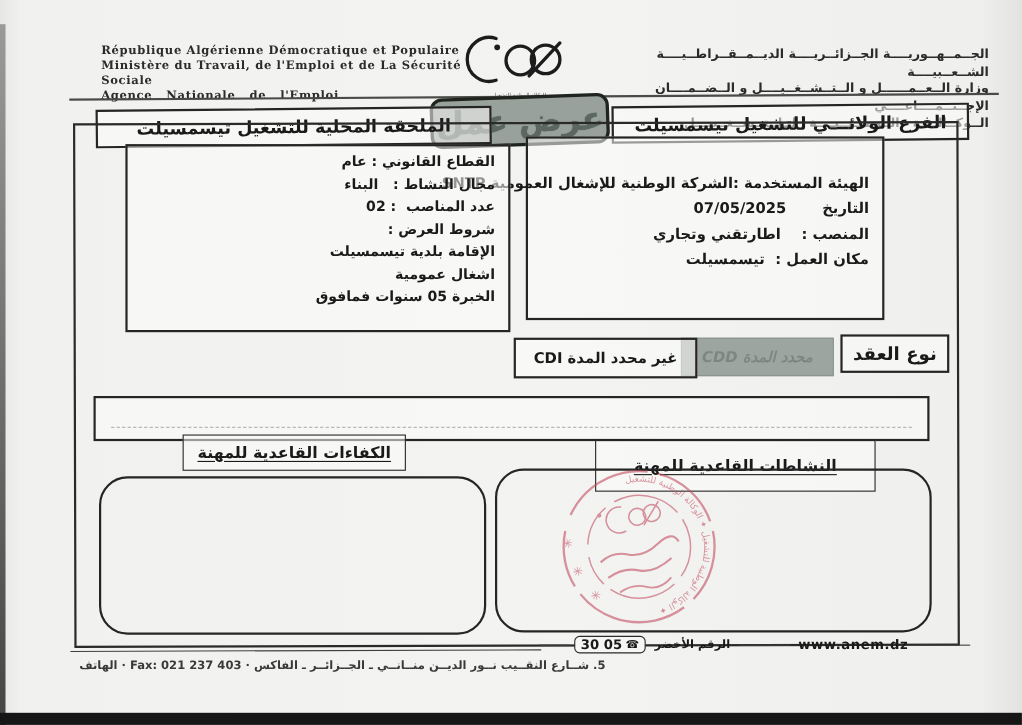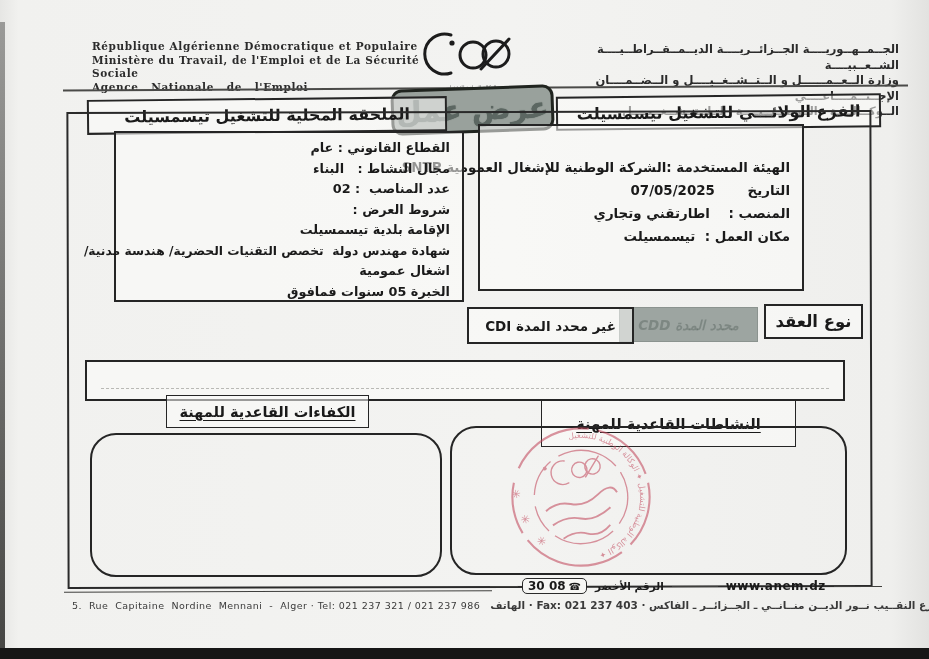--- a/index.html
+++ b/index.html
@@ -104,21 +104,20 @@
     <div class="infoline">المنصب :&nbsp;&nbsp;&nbsp;&nbsp;اطارتقني وتجاري</div>
     <div class="infoline">مكان العمل :&nbsp;&nbsp;تيسمسيلت</div>
   </div>
 
   <div class="abs box leftbox ar" style="left:114px;top:131px;width:350px;height:171px;padding:5px 12px 0 20px;">
     <div class="infoline">القطاع القانوني : عام</div>
     <div class="infoline">مجال النشاط :&nbsp;&nbsp;&nbsp;البناء</div>
     <div class="infoline">عدد المناصب&nbsp;&nbsp;: 02</div>
     <div class="infoline">شروط العرض :</div>
     <div class="infoline">الإقامة بلدية تيسمسيلت</div>
-    <div class="infoline" style="font-size:12.3px;">شهادة مهندس دولة&nbsp;&nbsp;تخصص التقنيات الحضرية/ هندسة مدنية/</div>
     <div class="infoline">اشغال عمومية</div>
     <div class="infoline">الخبرة 05 سنوات فمافوق</div>
   </div>
 
   <div class="abs box contract-title ar" style="left:764px;top:304px;width:99px;height:35px;">
     <span>نوع العقد</span>
   </div>
   <div class="abs cdd ar" style="left:619px;top:307px;width:137px;height:33px;">
     <span>محدد المدة CDD</span>
   </div>
@@ -163,27 +162,26 @@
     <text x="30" y="126" font-size="12" fill="#c24a5e">✳</text>
     <text font-size="8.5" fill="#c24a5e" letter-spacing="2">
       <textPath href="#stampArc">الوكالة الوطنية للتشغيل ✦ الوكالة الوطنية للتشغيل ✦</textPath>
     </text>
   </svg>
 
   <div class="abs sep" style="left:64px;top:591px;width:428px;transform:rotate(-0.2deg);"></div>
   <div class="abs foot1" style="left:490px;top:577px;width:392px;height:18px;">
     <div class="sep" style="width:28px;"></div>
     <div class="greenbox" style="margin:0 4px;">
-      <span>30 08</span>
+      <span>30 05</span>
       <span style="font-size:10px;">☎</span>
     </div>
     <span class="ar bold" style="font-size:10.5px;margin:0 4px;">الرقم الأخضر</span>
     <div class="sep" style="width:46px;margin:0 4px;"></div>
     <span class="bold" style="font-size:12px;margin:0 4px;letter-spacing:.5px;">www.anem.dz</span>
     <div class="sep" style="flex:1;margin-left:4px;"></div>
   </div>
 
   <div class="abs" style="left:72px;top:599px;width:800px;display:flex;align-items:baseline;gap:10px;">
-    <span class="addr-fr">5.&nbsp;&nbsp;Rue&nbsp;&nbsp;Capitaine&nbsp;&nbsp;Nordine&nbsp;&nbsp;Mennani&nbsp;&nbsp;-&nbsp;&nbsp;Alger · Tel: 021 237 321 / 021 237 986</span>
     <span class="addr-ar">5. شــارع النقــيب نــور الديــن منــانــي ـ الجــزائــر ـ الفاكس · Fax: 021 237 403 · الهاتف</span>
   </div>
 
 </div>
 
 </body></html>

